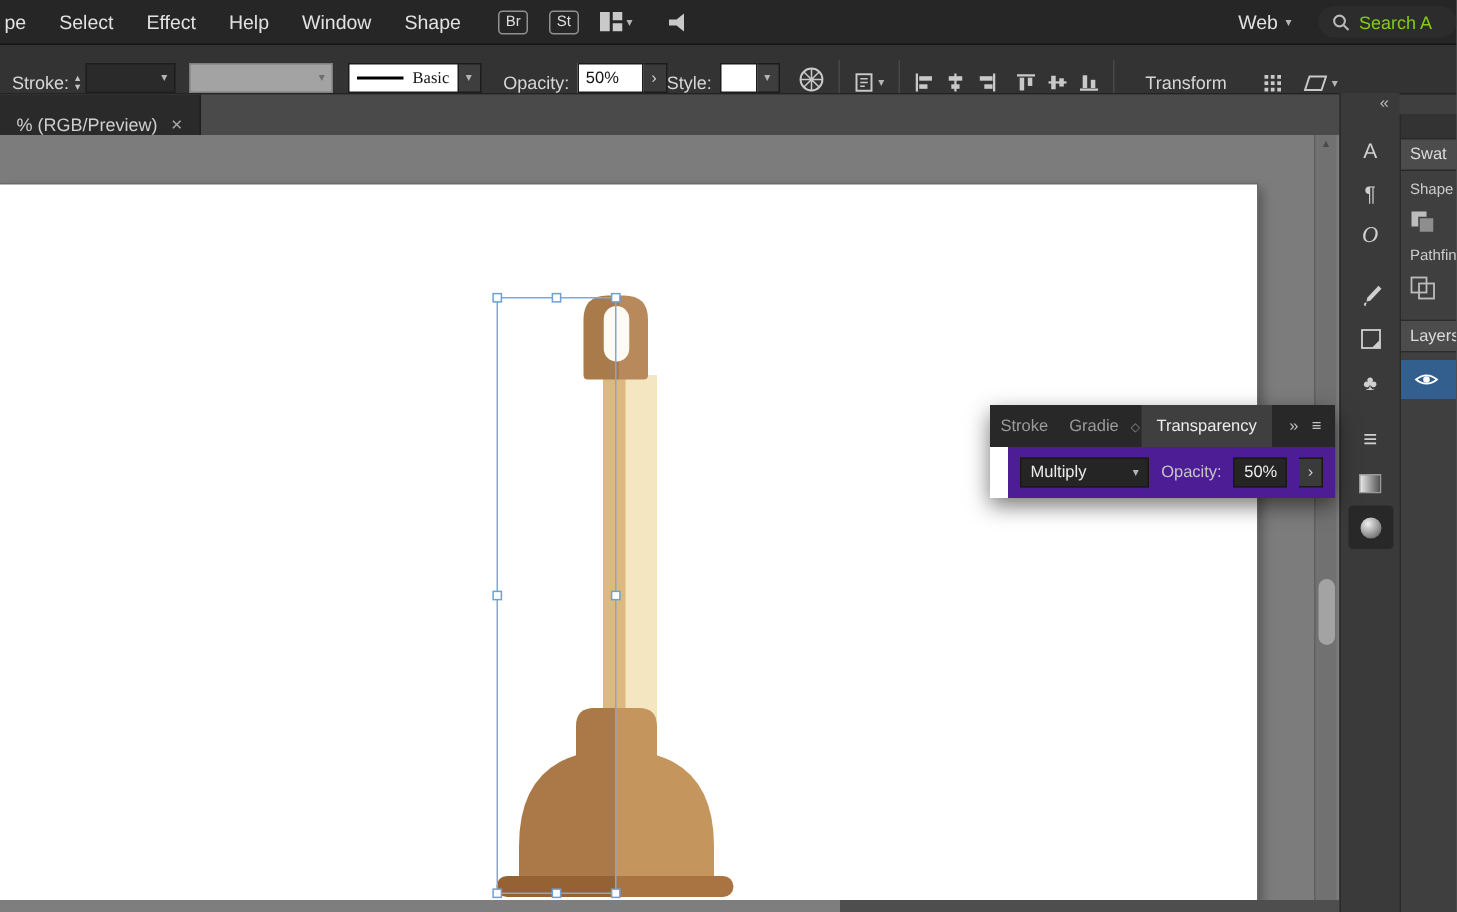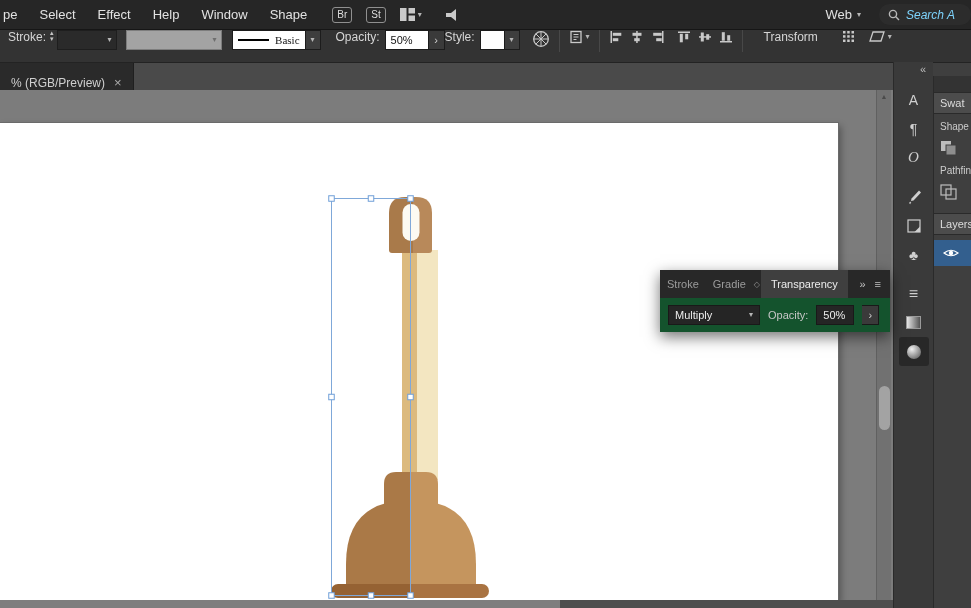--- a/index.html
+++ b/index.html
@@ -12,25 +12,25 @@
            border-bottom:1px solid #161616;display:flex;align-items:center;color:#e2e2e2;font-size:13px;}
   .menu-item{padding:0 11px;cursor:default;}
   .menu-item:first-child{padding-left:3px;}
   .mb-btn{border:1px solid #909090;border-radius:3px;font-size:10px;color:#dedede;
           padding:2px 4px;margin-left:14px;line-height:1;}
   .mb-iconwrap{display:flex;align-items:center;gap:3px;margin-left:14px;}
   .chev{font-size:8px;color:#b5b5b5;line-height:1;}
   .mb-right{margin-left:auto;display:flex;align-items:center;}
   .workspace{display:flex;align-items:center;gap:5px;color:#e0e0e0;}
   .searchbox{margin-left:18px;width:92px;height:21px;background:#2c2c2c;border-radius:11px;
-             display:flex;align-items:center;gap:6px;padding:0 9px;flex-shrink:0;color:#7dd3fc;font-size:12px;white-space:nowrap;font-style:italic;}
+             display:flex;align-items:center;gap:6px;padding:0 9px;flex-shrink:0;color:#84cc16;font-size:12px;white-space:nowrap;}
 
   
   .controlbar{position:absolute;left:0;top:30px;width:100%;height:33px;background:#333333;
-              border-bottom:1px solid #232323;display:flex;align-items:flex-start;color:#d6d6d6;font-size:12px;}
+              border-bottom:1px solid #232323;display:flex;align-items:flex-end;color:#d6d6d6;font-size:12px;}
   .cb-label{margin-left:8px;}
   .stepper{display:flex;flex-direction:column;justify-content:center;margin-left:4px;line-height:6px;}
   .stepper span{font-size:7px;color:#c4c4c4;}
   .dd-dark{width:60px;height:20px;background:#2a2a2a;border:1px solid #1e1e1e;margin-left:3px;
            display:flex;align-items:center;justify-content:flex-end;padding:0 4px;}
   .dd-disabled{width:96px;height:20px;background:#a3a3a3;border:1px solid #7d7d7d;margin-left:9px;
                display:flex;align-items:center;justify-content:flex-end;padding:0 4px;}
   .dd-disabled .chev{color:#6e6e6e;}
   .white-box{height:20px;background:#ffffff;border:1px solid #1c1c1c;display:flex;align-items:center;color:#141414;font-size:11px;}
   .brush-box{width:74px;margin-left:10px;padding:0 5px;gap:6px;font-family:Liberation Serif, serif;}
@@ -64,21 +64,21 @@
   .hthumb{position:absolute;left:0;top:0;width:560px;height:8px;background:#7e7e7e;}
 
   
   .tpanel{position:absolute;left:660px;top:270px;width:230px;z-index:40;font-size:11px;
           box-shadow:0 5px 14px rgba(0,0,0,0.55);}
   .tpanel-header{height:28px;background:#282828;display:flex;align-items:center;color:#9b9b9b;}
   .ptab{padding:0 7px;white-space:nowrap;}
   .ptab.active{background:#3f3f3f;color:#ececec;height:100%;display:flex;align-items:center;padding:0 10px;}
   .tab-sep{font-size:8px;color:#8a8a8a;padding:0 1px;}
   .tpanel-hicons{margin-left:auto;display:flex;align-items:center;gap:9px;padding-right:9px;color:#c2c2c2;}
-  .tpanel-body{height:34px;background:#14532d;display:flex;align-items:center;padding:0 8px;gap:8px;}
+  .tpanel-body{height:34px;background:#4c1d95;display:flex;align-items:center;padding:0 8px;gap:8px;margin-left:12px;}
   .blend-dd{width:92px;height:20px;background:#252525;border:1px solid #191919;display:flex;
             align-items:center;padding:0 6px;color:#ececec;}
   .blend-dd .chev{margin-left:auto;}
   .tp-label{color:#c6c6c6;}
   .tp-val{width:38px;height:20px;background:#252525;border:1px solid #191919;color:#ececec;
           display:flex;align-items:center;padding-left:6px;}
   .tp-arrow{width:17px;height:20px;background:#3a3a3a;border:1px solid #191919;border-left:none;
             display:flex;align-items:center;justify-content:center;color:#cfcfcf;}
 
   

